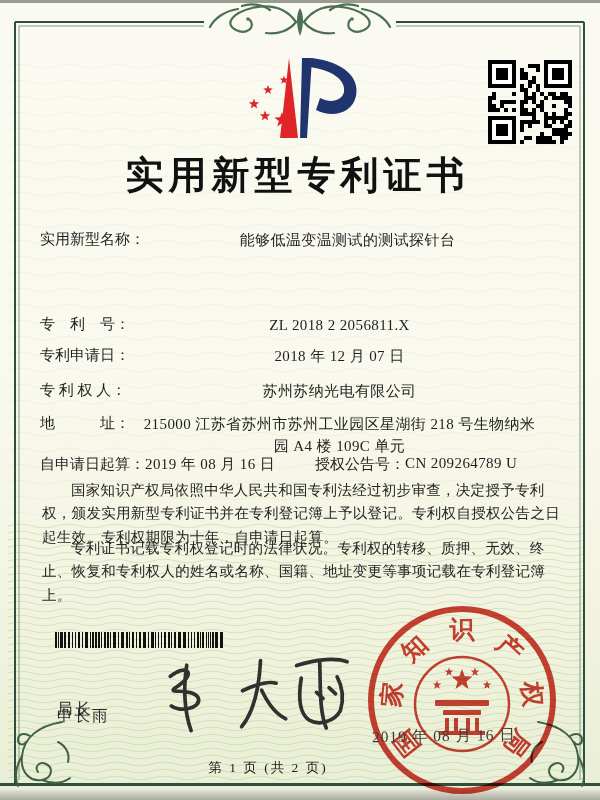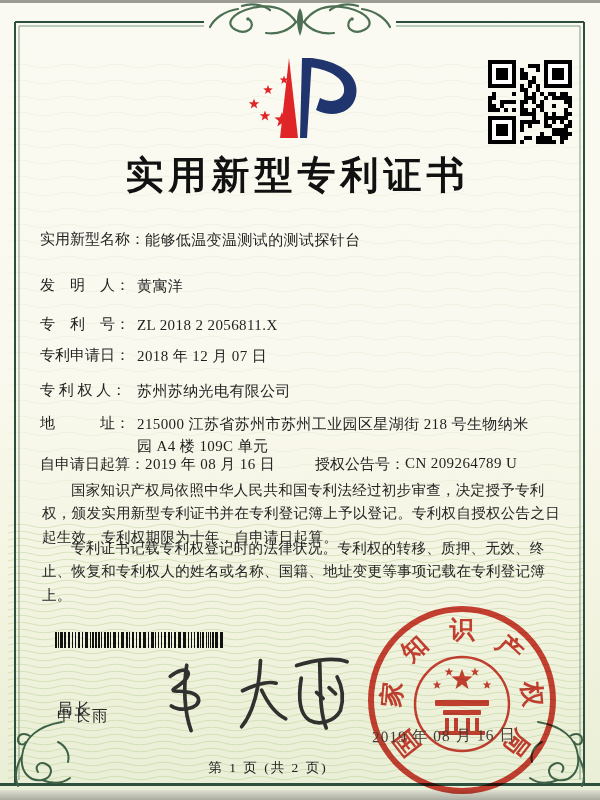--- a/index.html
+++ b/index.html
@@ -11,21 +11,21 @@
     background:linear-gradient(180deg,#dfe2d2,#a9aca0);}
   svg{display:block;}
   .decor{position:absolute;left:0;top:0;}
   .cert-number{position:absolute;left:40px;top:62px;font-size:14.5px;letter-spacing:1.5px;color:#1c1c1c;}
   .logo{position:absolute;left:232px;top:54px;width:136px;height:88px;}
   .qr{position:absolute;left:488px;top:60px;width:84px;height:84px;}
   .title{position:absolute;left:0;top:150px;width:595px;text-align:center;
     font-size:38px;font-weight:700;letter-spacing:5px;color:#111;}
   .row{position:absolute;left:40px;width:525px;font-size:15px;color:#1f1f1f;}
   .flabel{white-space:pre;display:inline-block;min-width:97px;vertical-align:top;}
-  .fval{display:inline-block;width:405px;vertical-align:top;letter-spacing:.4px;line-height:1.45;}
+  .fval{display:inline-block;width:405px;vertical-align:top;letter-spacing:.4px;line-height:1.45;text-align:center;}
   .fval-short{display:inline-block;width:168px;vertical-align:top;letter-spacing:.4px;}
   .flabel2{white-space:pre;display:inline-block;vertical-align:top;margin-left:2px;font-family:Liberation Serif, serif;}
   .fval2{display:inline-block;vertical-align:top;letter-spacing:.4px;}
   .para{position:absolute;left:42px;width:518px;text-indent:2em;font-size:14.5px;
     line-height:1.62;color:#242424;letter-spacing:.3px;}
   .barcode{position:absolute;left:55px;top:632px;width:170px;height:16px;}
   .director-title{position:absolute;left:57px;top:679px;font-size:15.5px;color:#2b2b2b;letter-spacing:3px;margin-top:20px;}
   .director-name{position:absolute;left:57px;top:706px;font-size:15.5px;color:#2b2b2b;letter-spacing:2px;}
   .signature{position:absolute;left:150px;top:648px;width:215px;height:95px;transform:rotate(-2deg);}
   .seal{position:absolute;left:362px;top:600px;width:200px;height:200px;opacity:.92;mix-blend-mode:multiply;}
@@ -299,23 +299,20 @@
       <rect x="15" y="20" width="1" height="1" fill="#000"></rect>
       <rect x="16" y="20" width="1" height="1" fill="#000"></rect>
       <rect x="18" y="20" width="1" height="1" fill="#000"></rect>
     </svg>
 
   <div class="title">实用新型专利证书</div>
 
   <div class="row" style="top:230px">
     <span class="flabel">实用新型名称：</span><span class="fval">能够低温变温测试的测试探针台</span>
   </div>
-  <div class="row" style="top:276px">
-    <span class="flabel">发　明　人：</span><span class="fval">黄寓洋</span>
-  </div>
   <div class="row" style="top:315px">
     <span class="flabel">专　利　号：</span><span class="fval">ZL 2018 2 2056811.X</span>
   </div>
   <div class="row" style="top:346px">
     <span class="flabel">专利申请日：</span><span class="fval">2018 年 12 月 07 日</span>
   </div>
   <div class="row" style="top:381px">
     <span class="flabel">专 利 权 人：</span><span class="fval">苏州苏纳光电有限公司</span>
   </div>
   <div class="row" style="top:414px">

